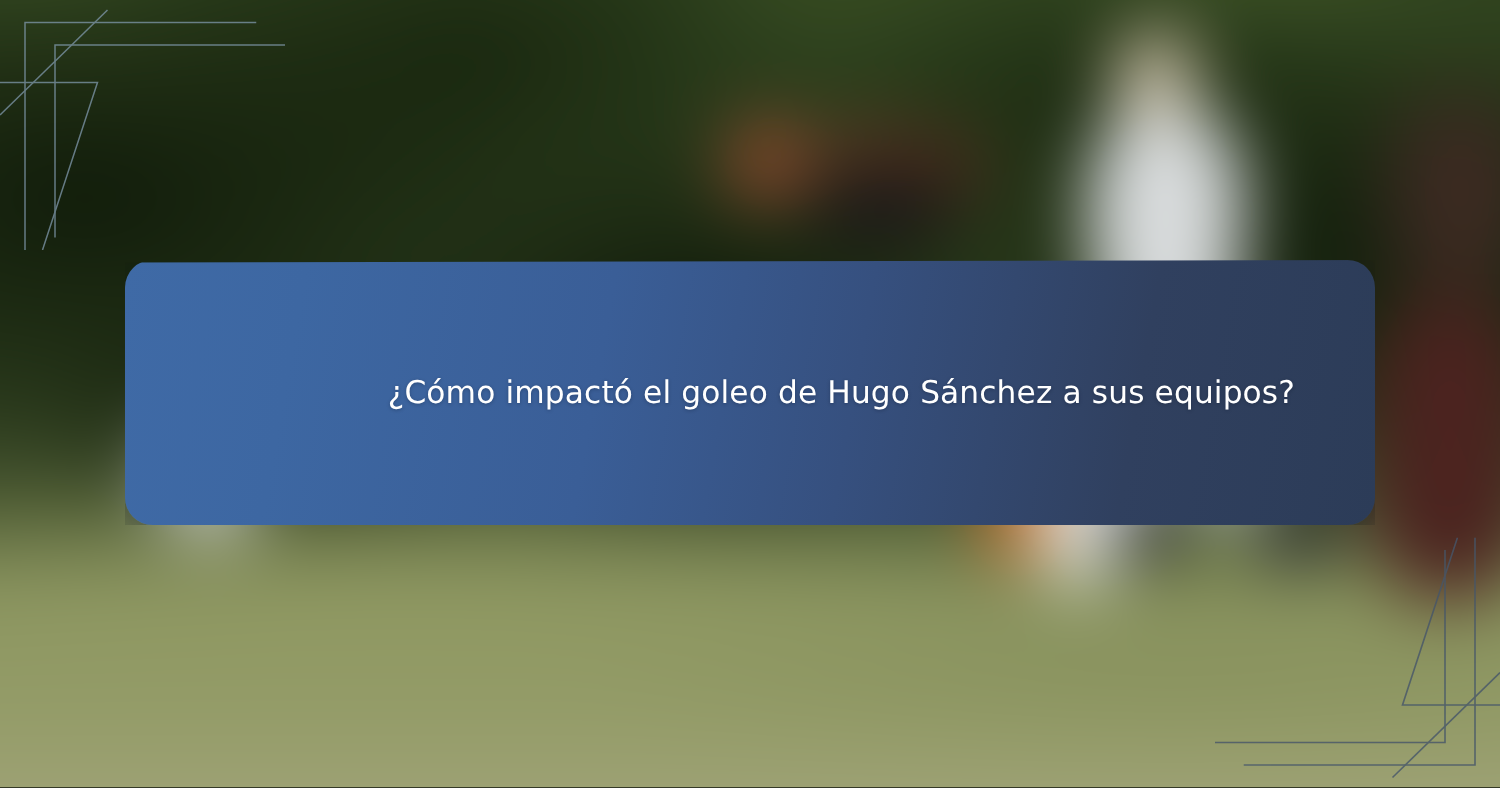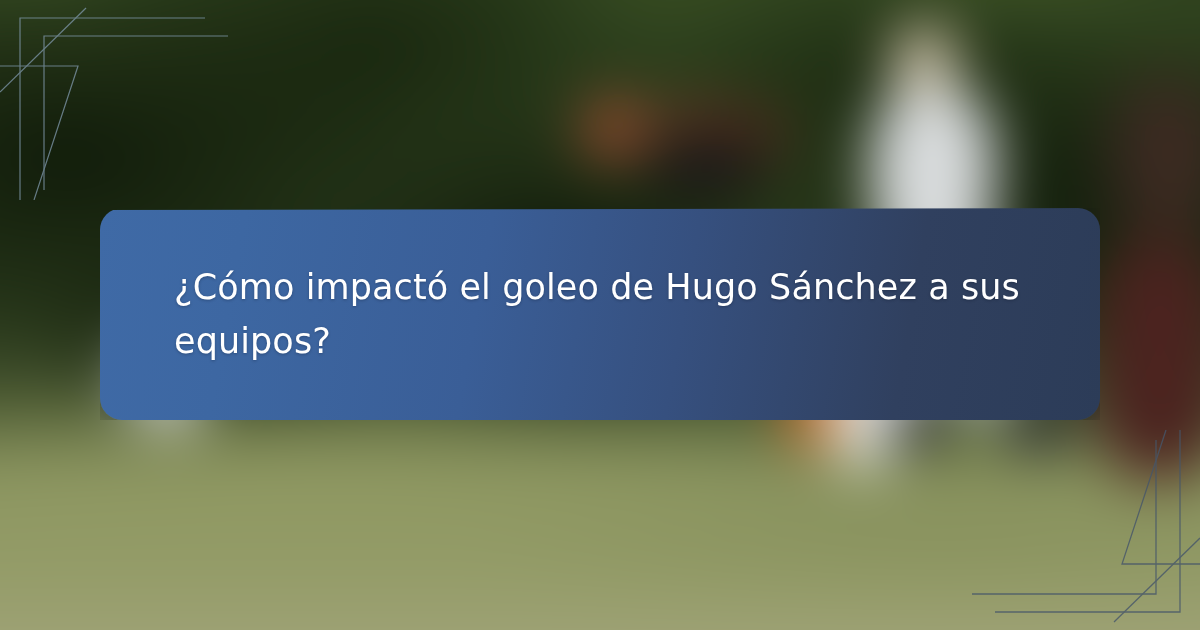--- a/index.html
+++ b/index.html
@@ -147,28 +147,28 @@
         #2c3c58 100%);
     box-shadow: 0 10px 26px rgba(10,18,30,.35);
     display: flex;
     align-items: center;
     justify-content: center;
     
     clip-path: polygon(0 2px, 100% 0, 100% 100%, 0 100%);
   }
 
   #headline {
-    margin: 18px;
+    margin: 8px;
     padding: 0 56px;
     width: 100%;
     box-sizing: border-box;
-    text-align: left;
+    text-align: right;
     color: #ffffff;
     font-family: "DejaVu Sans", sans-serif;
-    font-size: 35px;
+    font-size: 25px;
     font-weight: 400;
     line-height: 1.55;
     letter-spacing: .1px;
     text-shadow: 0 1px 3px rgba(8,16,28,.28);
   }
 </style>
 </head>
 <body>
 
 <div id="stage">

